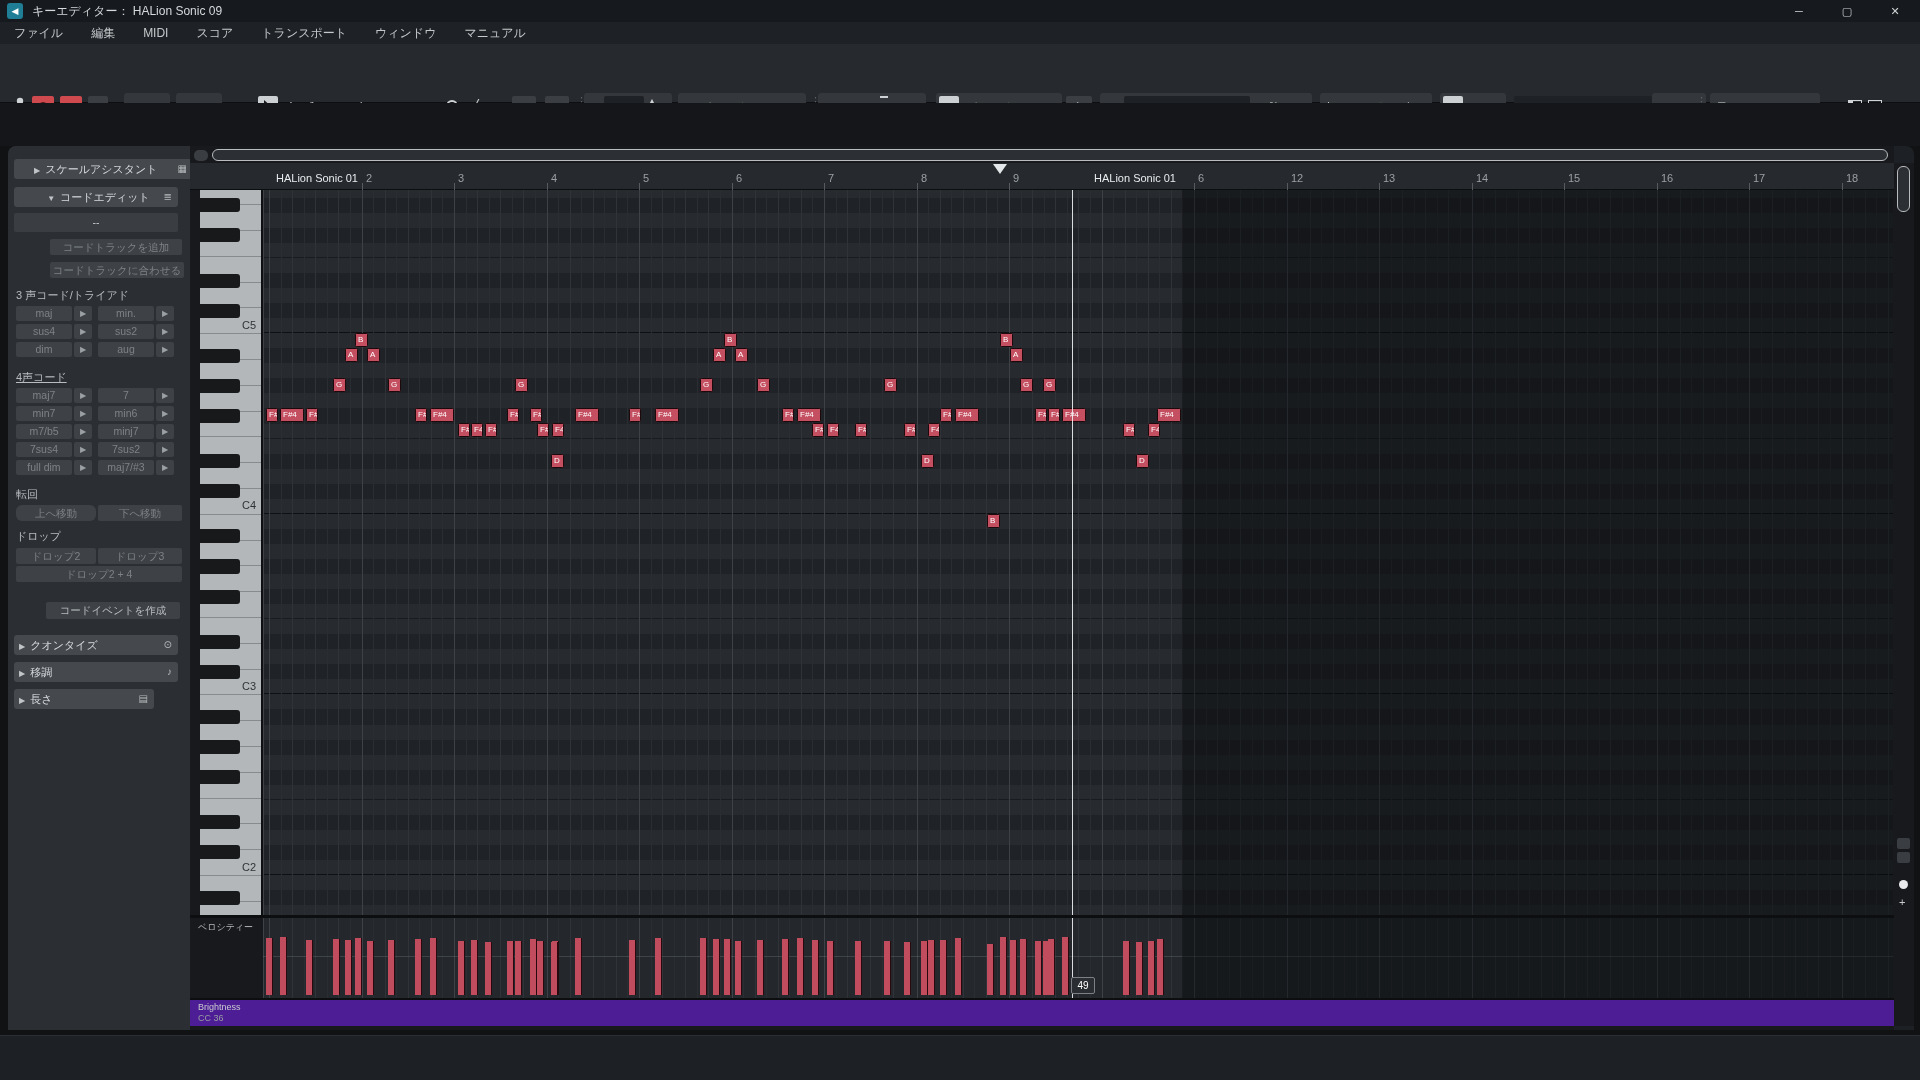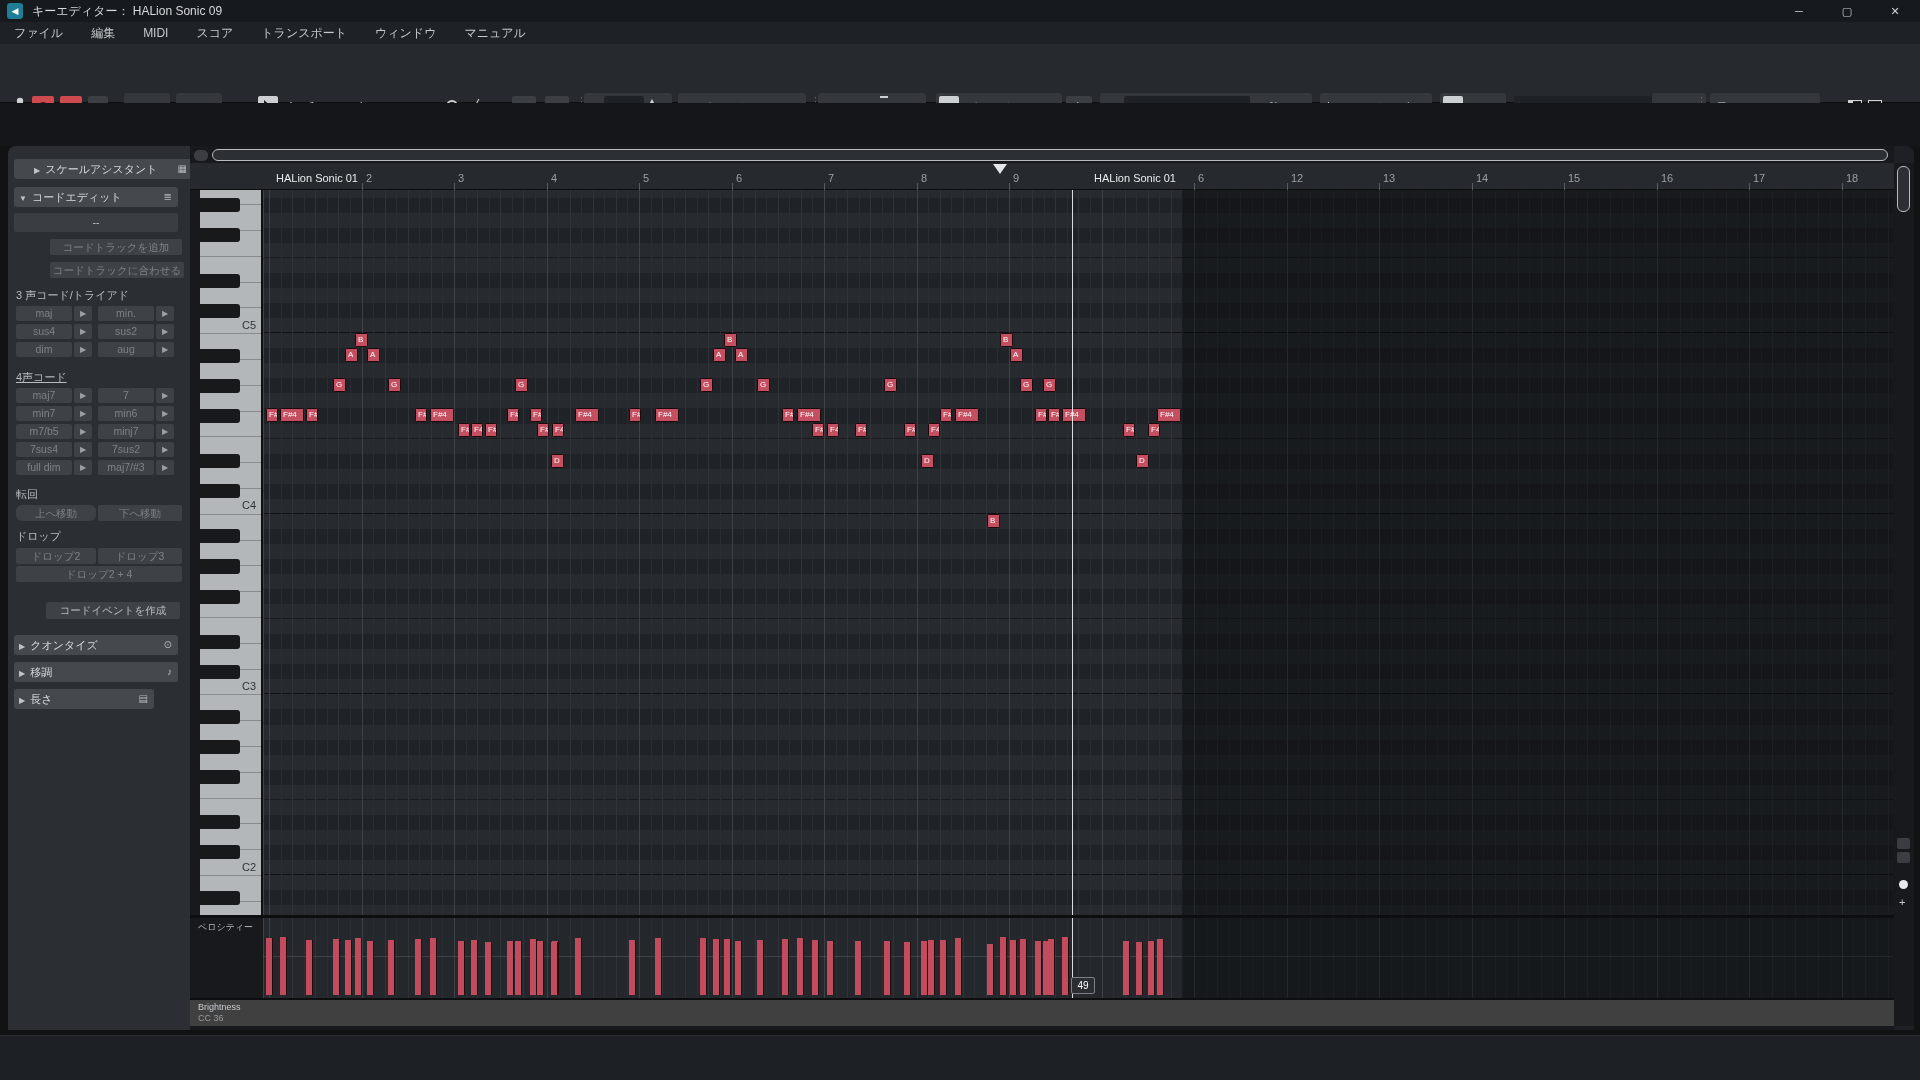--- a/index.html
+++ b/index.html
@@ -190,21 +190,21 @@
     <div class="abs" id="seltext">選択オブジェクトなし</div>
   </div>
 
   <div class="abs" id="panel"></div>
 
   <div class="abs" id="sidebar">
     <div class="sb-head" style="left:6px;top:13px;width:164px;padding-left:15px;">
       <span class="arr">▶</span><span>スケールアシスタント</span>
       <span class="ricon">▦</span>
     </div>
-    <div class="sb-head" style="left:6px;top:41px;width:164px;">
+    <div class="sb-head" style="left:6px;top:41px;width:164px;text-align:center;">
       <span class="arr">▼</span><span>コードエディット</span>
       <span class="ricon">≣</span>
     </div>
     <div class="sb-btn" style="left:6px;top:67px;width:164px;height:19px;line-height:19px;background:#3a3e42;color:#c9ccce;">--</div>
     <div class="sb-btn" style="left:42px;top:93px;width:132px;height:16px;line-height:16px;">コードトラックを追加</div>
     <div class="sb-btn" style="left:42px;top:116px;width:134px;height:16px;line-height:16px;">コードトラックに合わせる</div>
     <div class="sb-lab" style="left:8px;top:142px;">3 声コード/トライアド</div>
     <div id="triad-grid">
         <div class="sb-btn" style="left: 8px; top: 160px; width: 56px; height: 15px; line-height: 15px;">maj</div>
         <div class="sb-arrbtn" style="left: 66px; top: 160px; width: 18px; height: 15px; line-height: 15px;">▶</div>
@@ -803,21 +803,21 @@
       <div class="vbar" style="position: absolute; box-sizing: border-box; left: 1136px; top: 942px; width: 7px; height: 53px;"></div>
       <div class="vbar" style="position: absolute; box-sizing: border-box; left: 987px; top: 944px; width: 7px; height: 51px;"></div>
       <div style="position: absolute; box-sizing: border-box; left: 1040px; top: 917px; width: 64px; height: 0px; border-top: 1px dashed rgb(154, 160, 164);"></div>
       <div style="position: absolute; box-sizing: border-box; left: 1072px; top: 190px; width: 1px; height: 808px; background: rgba(238, 241, 243, 0.9);"></div>
       <div style="position: absolute; box-sizing: border-box; left: 1071px; top: 977px; width: 24px; height: 17px; background: rgb(42, 45, 49); border: 1px solid rgb(125, 129, 133); border-radius: 2px; color: rgb(255, 255, 255); font-size: 10px; text-align: center; line-height: 16px;">49</div>
     </div>
 
   <div class="abs" style="left:190px;top:915px;width:1704px;height:3px;background:#0c0e10;"></div>
   <div class="abs" style="left:198px;top:921px;color:#b6b9bc;font-size:9px;">ベロシティー</div>
   <div class="abs" style="left:190px;top:998px;width:1704px;height:2px;background:#0c0e10;"></div>
-  <div class="abs" style="left:190px;top:1000px;width:1704px;height:26px;background:#404040;">
+  <div class="abs" style="left:190px;top:1000px;width:1704px;height:26px;background:#4c1d95;">
     <div class="abs" style="left:8px;top:2px;color:#c8cbce;font-size:9px;">Brightness</div>
     <div class="abs" style="left:8px;top:13px;color:#989ca0;font-size:9px;">CC 36</div>
   </div>
 
   <div class="abs" style="left:1894px;top:163px;width:20px;height:863px;background:#17191c;"></div>
   <div class="abs" style="left:1897px;top:166px;width:13px;height:46px;background:#2c3034;border:1px solid #b9bcbe;border-radius:6px;"></div>
   <div class="abs" style="left:1897px;top:838px;width:13px;height:11px;background:#3a3e42;border-radius:2px;"></div>
   <div class="abs" style="left:1897px;top:852px;width:13px;height:11px;background:#3a3e42;border-radius:2px;"></div>
   <div class="abs circle" style="left:1899px;top:880px;width:9px;height:9px;background:#e8eaec;"></div>
   <div class="abs" style="left:1899px;top:896px;color:#c6c9cb;font-size:11px;">+</div>

